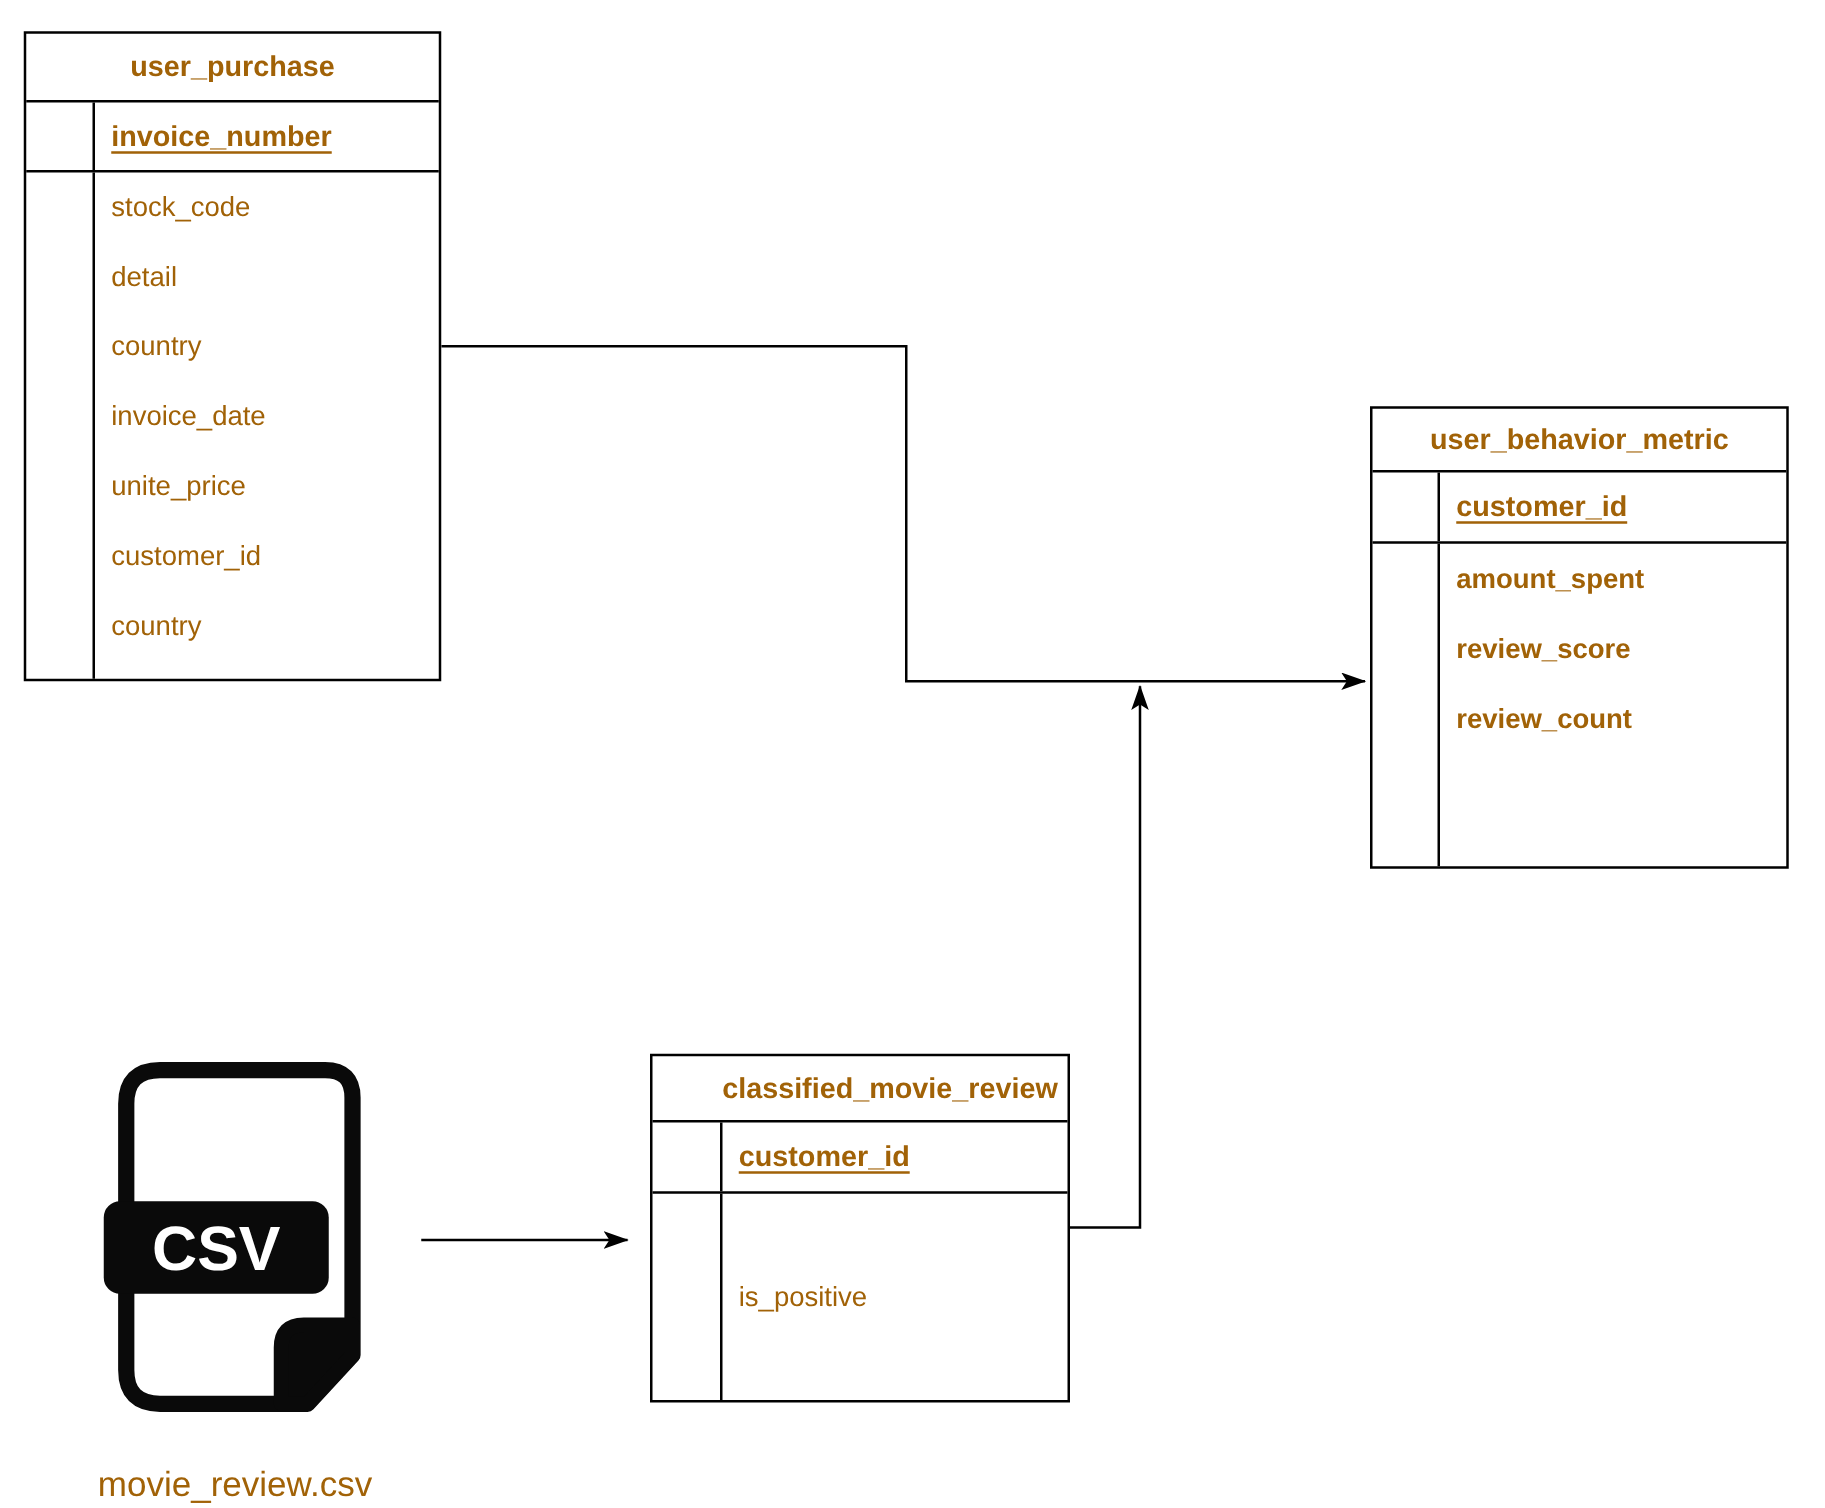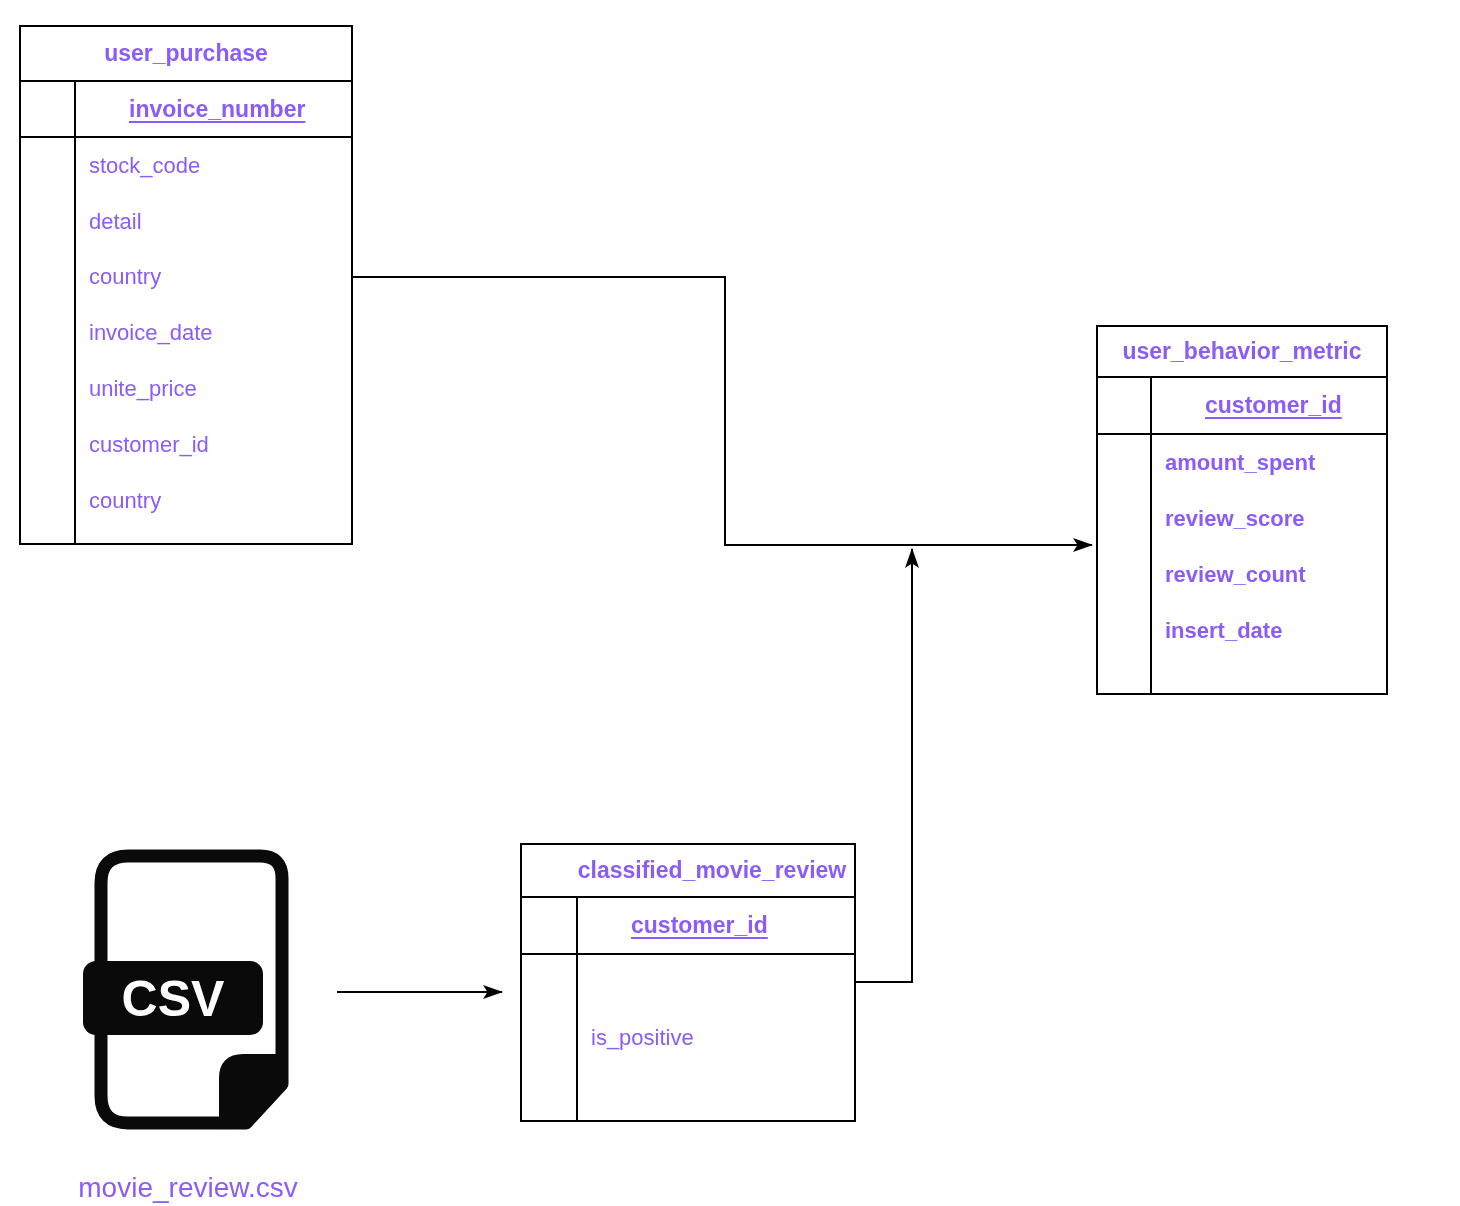--- a/index.html
+++ b/index.html
@@ -2,21 +2,21 @@
 <html><head>
 <meta charset="utf-8">
 <style>
   html, body { margin: 0; padding: 0; background: #ffffff; }
   .canvas {
     position: relative;
     width: 1460px;
     height: 1206px;
     background: #ffffff;
     font-family: "Liberation Sans", sans-serif;
-    color: #8b5cf6;
+    color: #a16207;
     overflow: hidden;
   }
 
   
   .entity {
     position: absolute;
     background: #ffffff;
     border: 2px solid #000000;
     box-sizing: border-box;
     display: flex;
@@ -45,21 +45,20 @@
   }
   .pk-name {
     display: flex;
     align-items: center;
     padding-left: 13px;
     font-weight: bold;
     font-size: 23px;
     text-decoration: underline;
     text-underline-offset: 4px;
     text-decoration-thickness: 2px;
-    margin-left: 40px;
   }
   .entity-body { display: flex; flex: 1; min-height: 0; }
   .fields {
     display: flex;
     flex-direction: column;
     flex: 1;
     font-size: 22px;
   }
   .field {
     display: flex;
@@ -67,21 +66,21 @@
     padding-left: 13px;
     flex: 0 0 auto;
   }
 
   #user-purchase { left: 19px; top: 25px; width: 334px; height: 520px; }
   #user-purchase .entity-header { height: 55px; }
   #user-purchase .pk-row { height: 56px; }
   #user-purchase .gutter { width: 55px; }
   #user-purchase .field { height: 55.8px; }
 
-  #user-behavior-metric { left: 1096px; top: 325px; width: 292px; height: 370px; }
+  #user-behavior-metric { left: 1096px; top: 325px; width: 335px; height: 370px; }
   #user-behavior-metric .entity-header { height: 51px; }
   #user-behavior-metric .pk-row { height: 57px; }
   #user-behavior-metric .gutter { width: 54px; }
   #user-behavior-metric .field { height: 56px; font-weight: bold; }
 
   #classified-movie-review { left: 520px; top: 843px; width: 336px; height: 279px; }
   #classified-movie-review .entity-header { height: 53px; padding-left: 48px; }
   #classified-movie-review .pk-row { height: 57px; }
   #classified-movie-review .gutter { width: 56px; }
   #classified-movie-review .field { flex: 1; }
@@ -153,21 +152,20 @@
     <div class="pk-row">
       <div class="gutter"></div>
       <div class="pk-name">customer_id</div>
     </div>
     <div class="entity-body">
       <div class="gutter"></div>
       <div class="fields">
         <div class="field">amount_spent</div>
         <div class="field">review_score</div>
         <div class="field">review_count</div>
-        <div class="field">insert_date</div>
       </div>
     </div>
   </div>
 
   <div class="entity" id="classified-movie-review">
     <div class="entity-header">classified_movie_review</div>
     <div class="pk-row">
       <div class="gutter"></div>
       <div class="pk-name">customer_id</div>
     </div>

